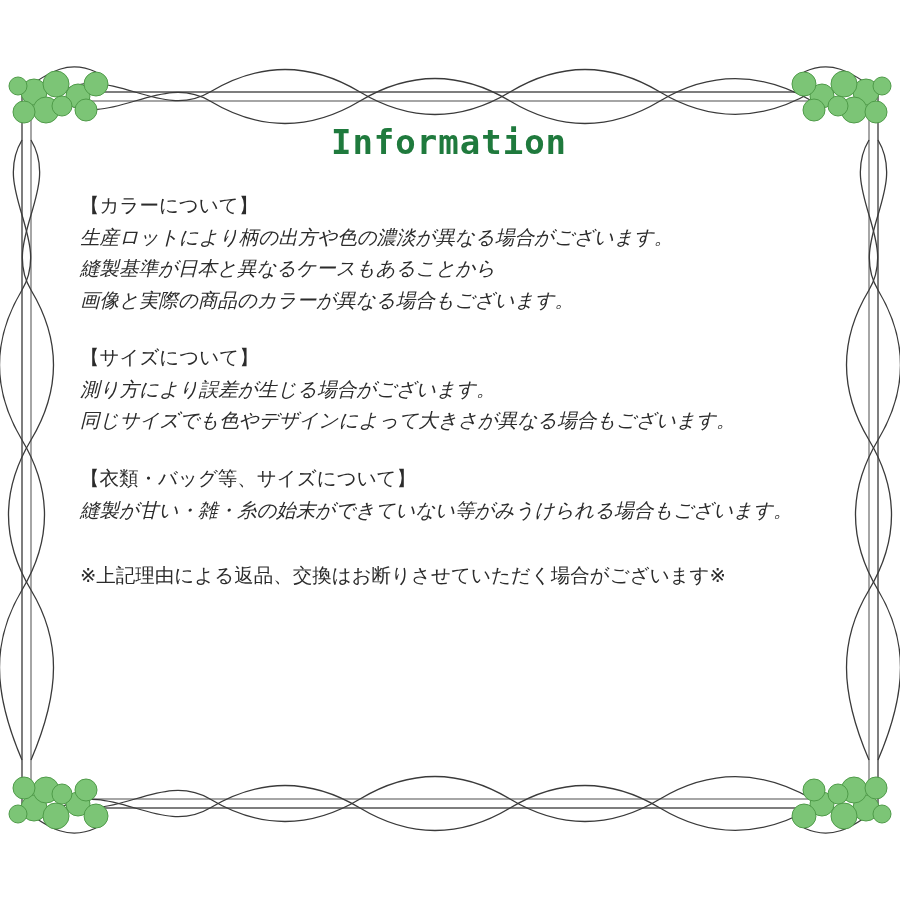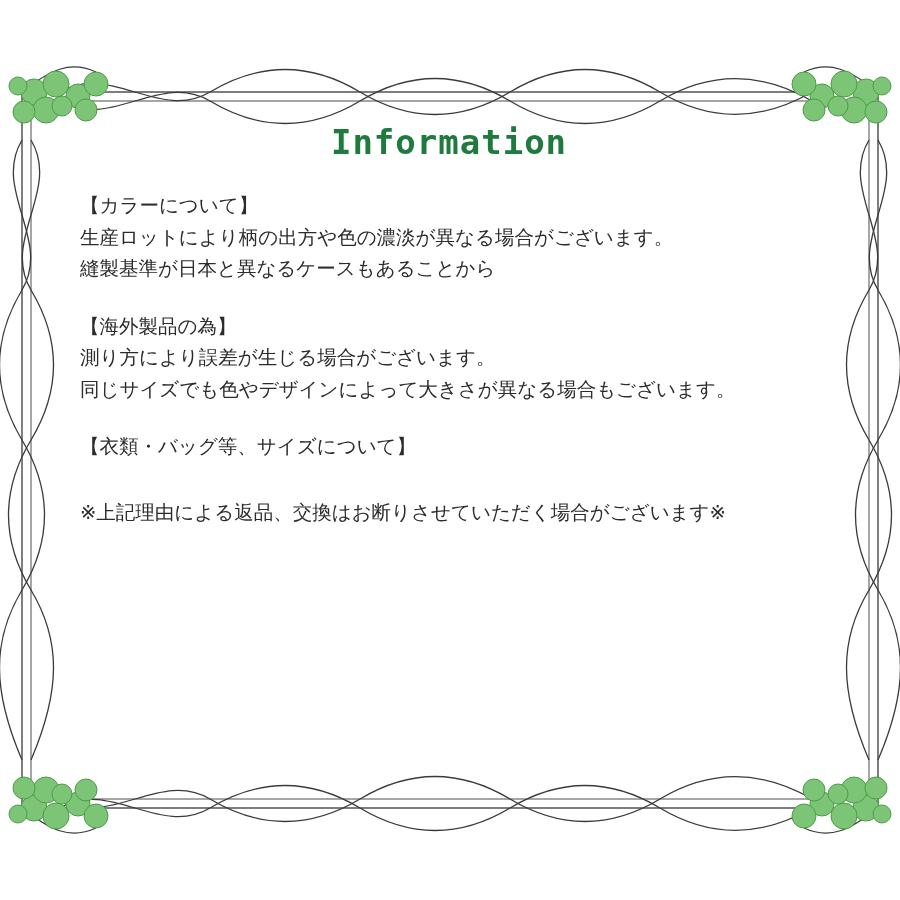--- a/index.html
+++ b/index.html
@@ -63,20 +63,21 @@
   .block {
     margin-bottom: 26px;
   }
 
   .block:last-child {
     margin-bottom: 0;
   }
 
   .line {
     white-space: pre;
+    font-style: italic;
   }
 
   .block-heading {
     white-space: pre;
     margin-top: 18px;
   }
 
   .note {
     margin-top: 34px;
     white-space: pre;
@@ -169,29 +170,31 @@
   <div class="content">
 
     <h1 class="title">Information</h1>
 
     <div class="body-text">
 
       <div class="block">
         <div class="block-heading">【カラーについて】</div>
         <div class="line">生産ロットにより柄の出方や色の濃淡が異なる場合がございます。</div>
         <div class="line">縫製基準が日本と異なるケースもあることから</div>
+        <div class="line">画像と実際の商品のカラーが異なる場合もございます。</div>
       </div>
 
       <div class="block">
-        <div class="block-heading">【海外製品の為】</div>
+        <div class="block-heading">【サイズについて】</div>
         <div class="line">測り方により誤差が生じる場合がございます。</div>
         <div class="line">同じサイズでも色やデザインによって大きさが異なる場合もございます。</div>
       </div>
 
       <div class="block">
         <div class="block-heading">【衣類・バッグ等、サイズについて】</div>
+        <div class="line">縫製が甘い・雑・糸の始末ができていない等がみうけられる場合もございます。</div>
       </div>
 
       <div class="note">※上記理由による返品、交換はお断りさせていただく場合がございます※</div>
 
     </div>
   </div>
 </div>
 
 </body></html>

